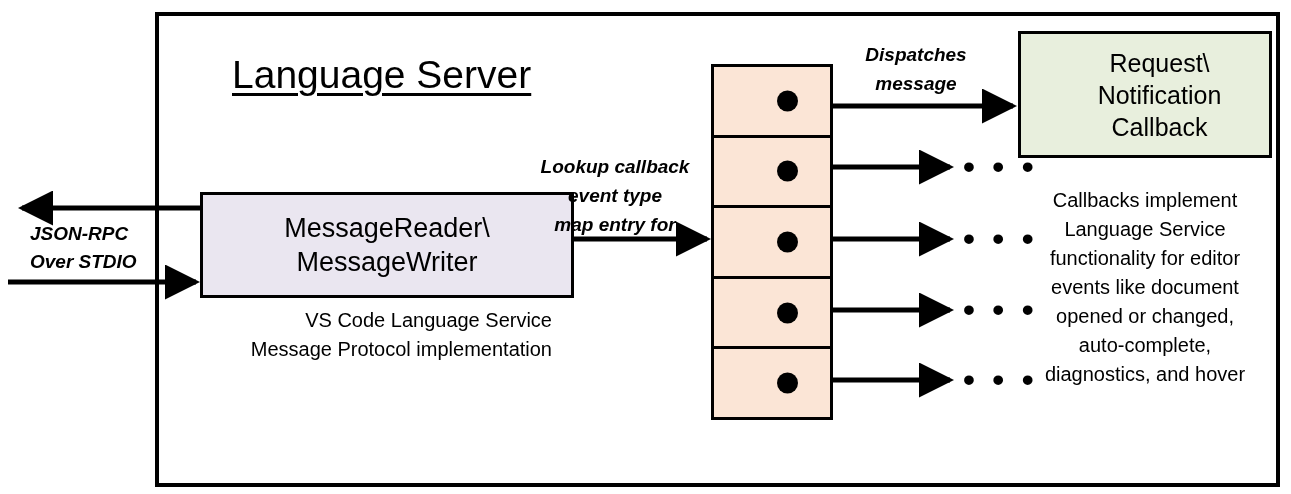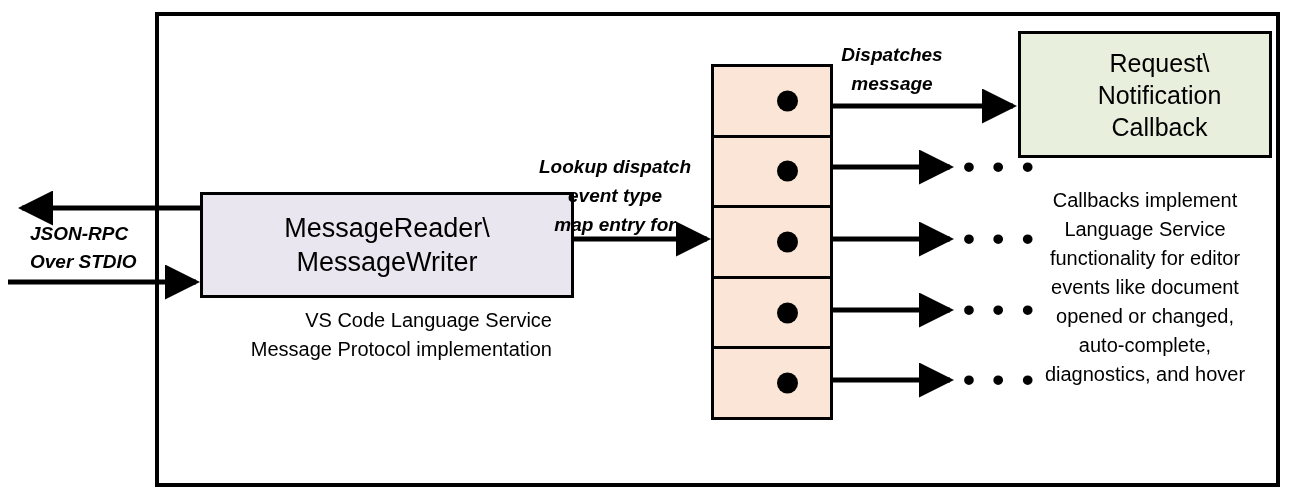--- a/index.html
+++ b/index.html
@@ -144,21 +144,21 @@
     text-align: center;
     font-style: italic;
     font-weight: 600;
     font-size: 19px;
     line-height: 29px;
   }
 
   
   .dispatches-label {
     position: absolute;
-    left: 812px;
+    left: 836px;
     top: 40px;
     width: 160px;
     text-align: center;
     font-style: italic;
     font-weight: 600;
     font-size: 19px;
     line-height: 29px;
   }
 
   
@@ -245,37 +245,38 @@
       <line x1="780" y1="310" x2="950" y2="310" stroke="#000000" stroke-width="5" marker-end="url(#arrowhead-big)"></line>
     </g>
 
     <g>
       <line x1="780" y1="380" x2="950" y2="380" stroke="#000000" stroke-width="5" marker-end="url(#arrowhead-big)"></line>
     </g>
   </svg>
 
   <div class="outer-box"></div>
 
+  <div class="title">Language Server</div>
 
   <div class="jsonrpc-label">
     <div>JSON-RPC</div>
     <div>Over STDIO</div>
   </div>
 
   <div class="mrw-box">
     <div>MessageReader\</div>
     <div>MessageWriter</div>
   </div>
   <div class="mrw-caption">
     <div>VS Code Language Service</div>
     <div>Message Protocol implementation</div>
   </div>
 
   <div class="lookup-label">
-    <div>Lookup dispatch</div>
+    <div>Lookup callback</div>
     <div>event type</div>
     <div>map entry for</div>
   </div>
 
   <div class="dispatch-table">
     <div class="dispatch-row">
       <span class="dispatch-dot"></span>
     </div>
     <div class="dispatch-row">
       <span class="dispatch-dot"></span>

